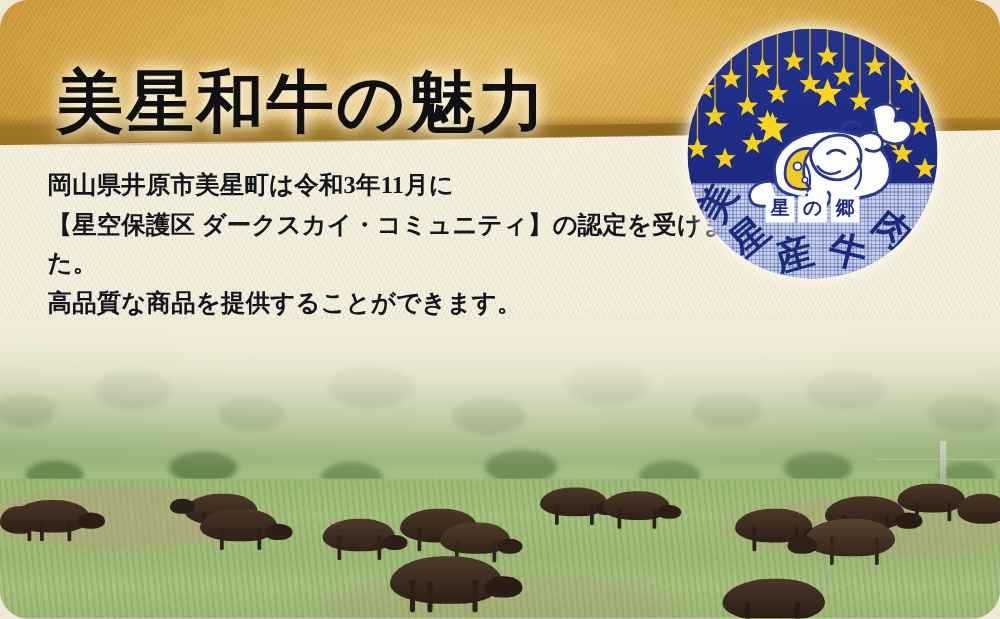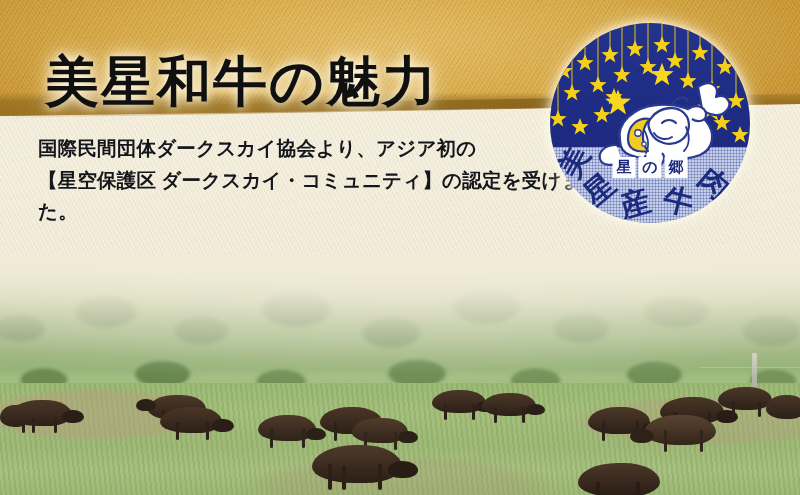--- a/index.html
+++ b/index.html
@@ -1,21 +1,21 @@
 <!DOCTYPE html>
 <html><head>
 <meta charset="utf-8">
 <style>
   html,body{margin:0;padding:0;}
   body{
     width:800px;height:495px;overflow:hidden;
     font-family:"Liberation Serif","DejaVu Serif",serif;
     background:#efe8d5;
   }
-  .page{position:relative;width:800px;height:495px;overflow:hidden;background:#efe8d5;}
+  .page{position:relative;width:800px;height:495px;overflow:hidden;background:#efe8d5;border-radius:23px;}
 
   
   .paper{
     position:absolute;inset:0;
     background:
       repeating-linear-gradient(115deg, rgba(255,255,255,.32) 0 1px, rgba(0,0,0,0) 1px 3px),
       repeating-linear-gradient(62deg, rgba(170,160,130,.10) 0 1px, rgba(0,0,0,0) 1px 4px),
       linear-gradient(180deg,#f4eedc 0%,#f1ebd8 40%,#ece5d0 100%);
   }
 
@@ -263,22 +263,23 @@
     <div class="fade"></div>
   </div>
 
   <div class="gold"></div>
   <div class="gold-dark"></div>
   <div class="gold-edge"></div>
 
   <h1 class="title">美星和牛の魅力</h1>
 
   <div class="copy">
-    <p>国際民間団体ダークスカイ協会より、アジア初の</p>
+    <p>岡山県井原市美星町は令和3年11月に</p>
     <p>【星空保護区 ダークスカイ・コミュニティ】の認定を受けました。</p>
+    <p>高品質な商品を提供することができます。</p>
   </div>
 
   <div class="badge">
     <div class="night"></div>
     <div class="band"></div>
 
     <svg width="200" height="200" viewBox="0 0 200 200">
       <defs>
         <clipPath id="circClip">
             <circle cx="100" cy="100" r="100"></circle>

